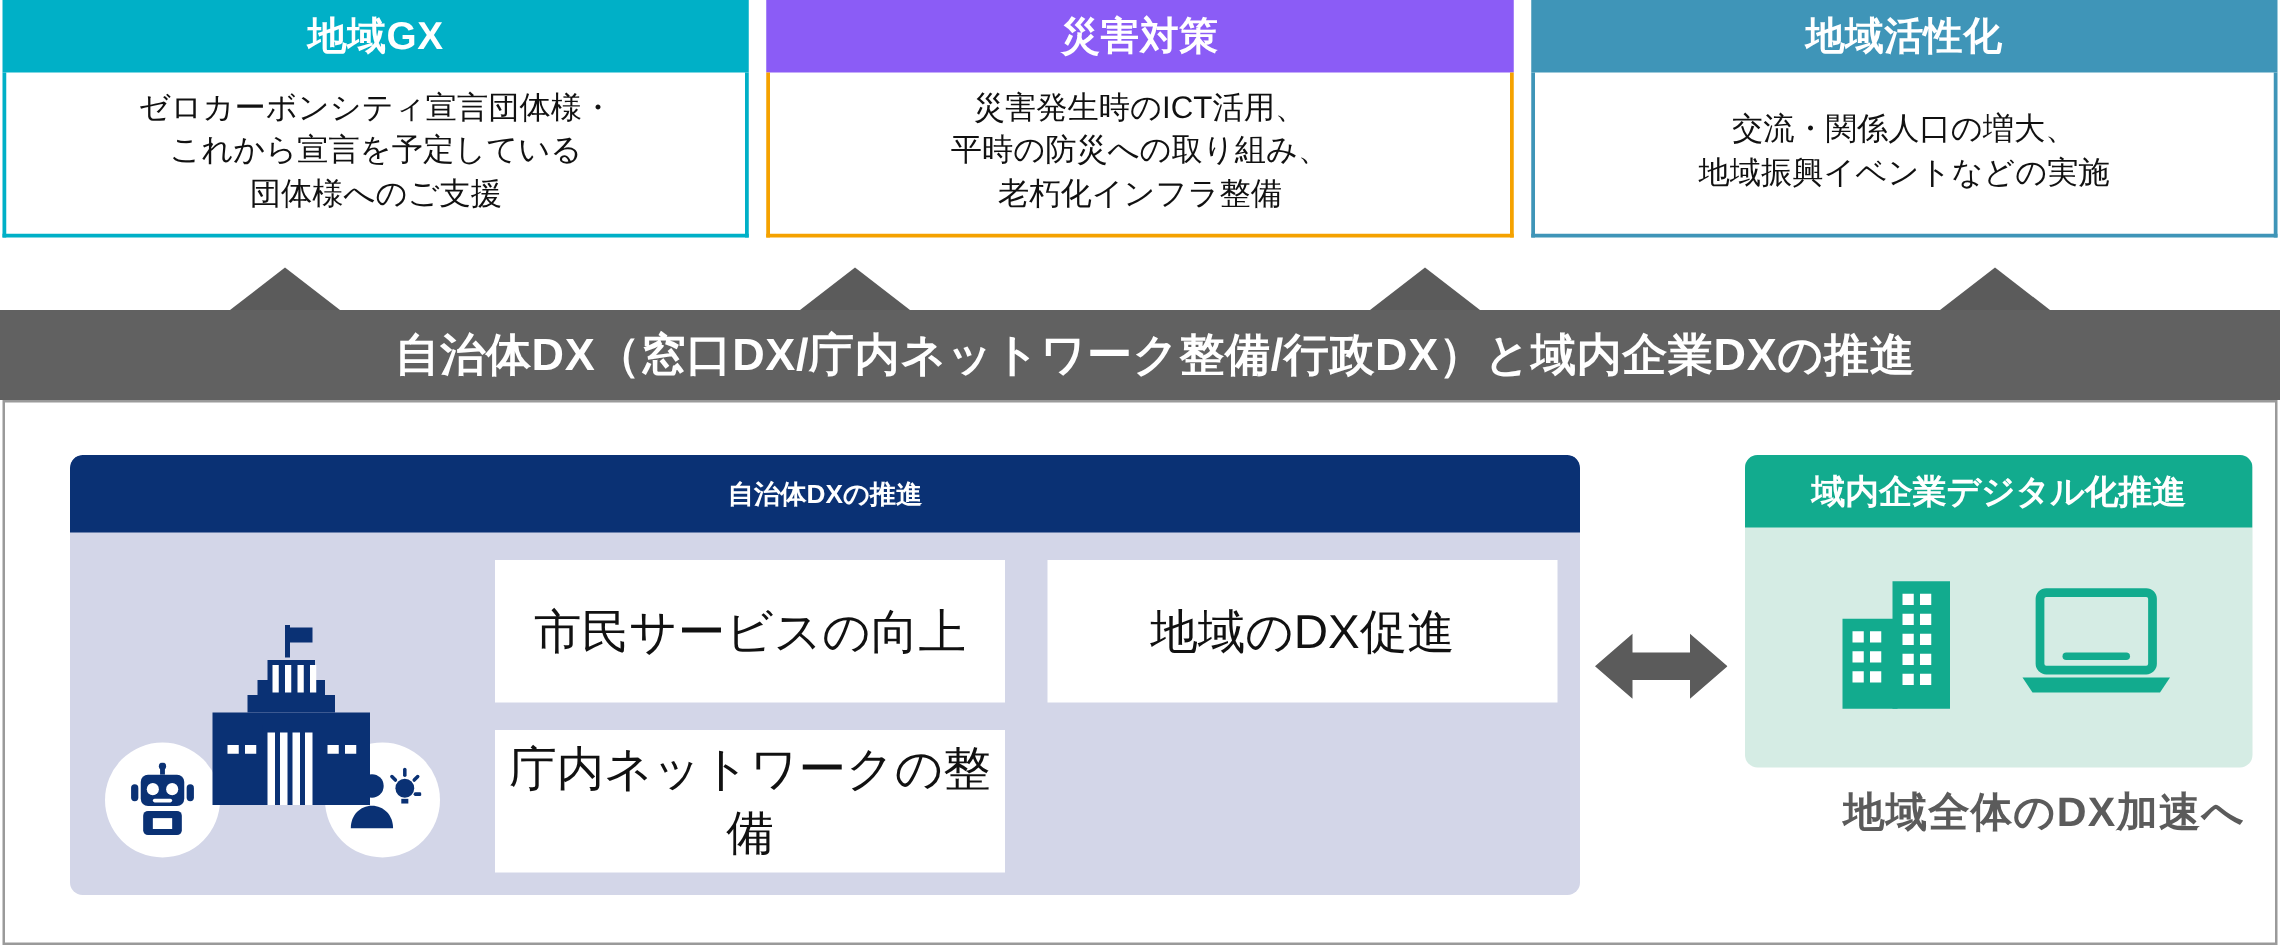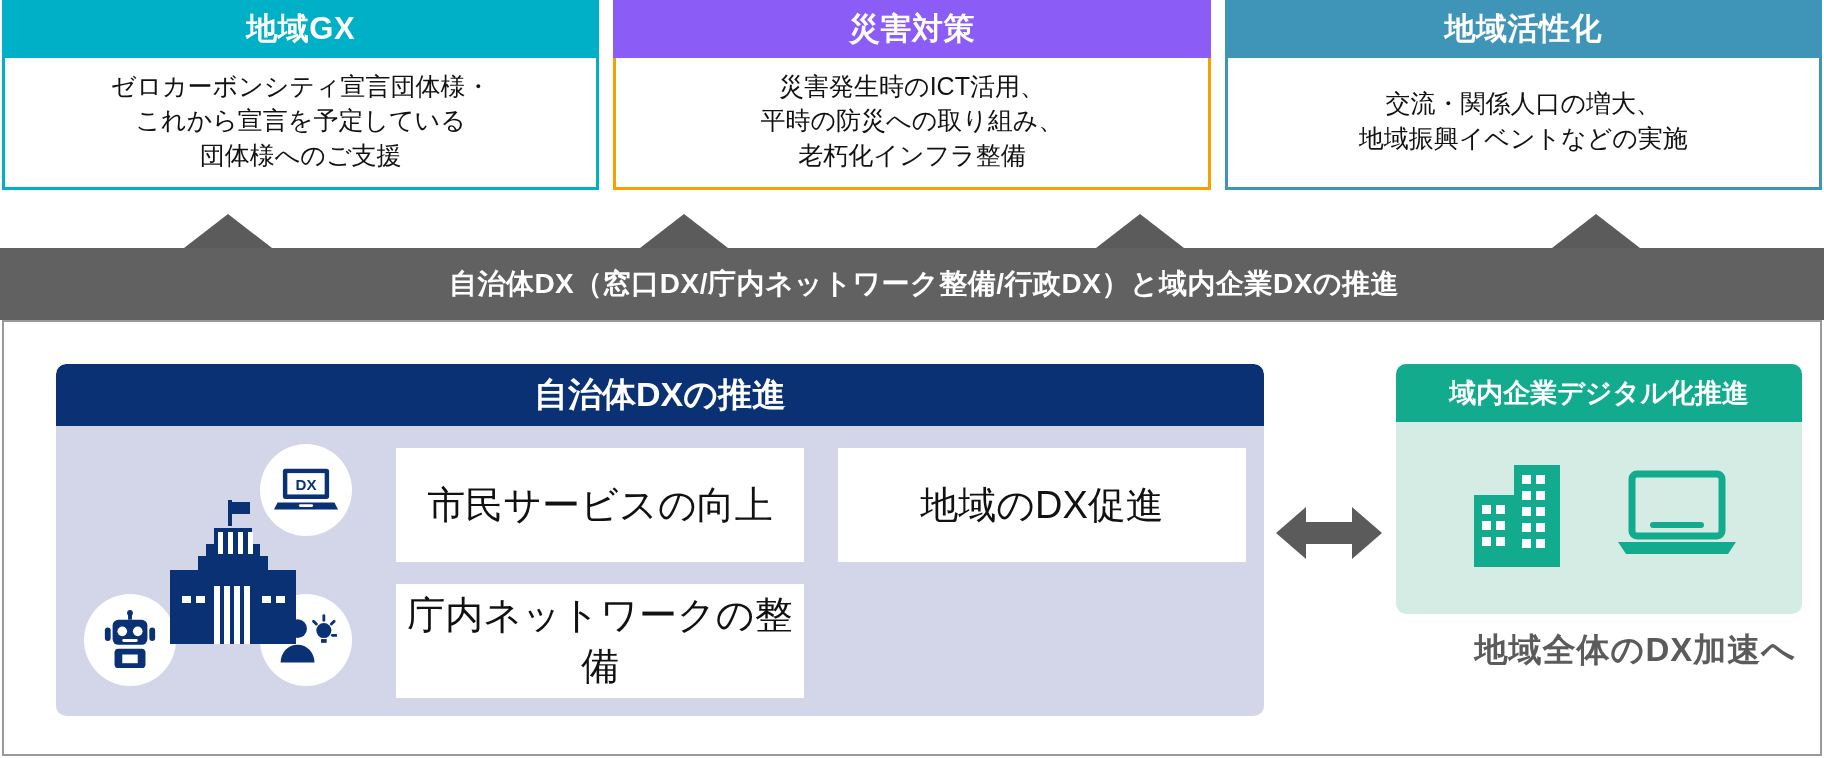--- a/index.html
+++ b/index.html
@@ -39,41 +39,41 @@
     width:0;height:0;
     border-left:44px solid transparent;border-right:44px solid transparent;
     border-bottom:34px solid #5b5b5b;
   }
 
   
   .banner{
     position:absolute;left:0;top:248px;width:1824px;height:72px;
     background:#616161;color:#ffffff;
     display:flex;align-items:center;justify-content:center;
-    font-size:28px;font-weight:700;letter-spacing:.5px;box-sizing:border-box;padding-left:24px;
+    font-size:36px;font-weight:700;letter-spacing:.5px;box-sizing:border-box;padding-left:24px;
   }
 
   
   .frame{
     position:absolute;left:2px;top:320px;width:1820px;height:436px;
     border:2px solid #9a9a9a;box-sizing:border-box;background:#ffffff;
   }
 
   .inner{position:absolute;left:0;top:0;width:100%;height:100%;}
 
   
   .gov-panel{
     position:absolute;left:52px;top:42px;width:1208px;height:352px;
     background:#d3d6e8;border-radius:10px;box-sizing:border-box;
     overflow:hidden;
   }
   .gov-head{
     height:62px;background:#0a3174;color:#ffffff;
     display:flex;align-items:center;justify-content:center;
-    font-size:34px;font-weight:700;border-radius:10px 10px 0 0;
+    font-size:21px;font-weight:700;border-radius:10px 10px 0 0;
   }
   .gov-body{position:relative;height:290px;}
 
   .icon-cluster{position:absolute;left:10px;top:0;width:330px;height:290px;}
   .ic{
     position:absolute;width:92px;height:92px;border-radius:50%;
     background:#ffffff;display:flex;align-items:center;justify-content:center;
   }
   .ic svg{display:block;}
   .ic-ai{left:18px;top:18px;}
@@ -165,29 +165,20 @@
   <div class="frame">
     <div class="inner">
 
       <div class="gov-panel" style="background: rgb(211, 214, 232);">
         <div class="gov-head" style="background: rgb(10, 49, 116);">自治体DXの推進</div>
         <div class="gov-body">
 
           <div class="icon-cluster">
 
 
-            <div class="ic ic-dx">
-              <svg width="64" height="54" viewBox="0 0 72 56" aria-hidden="true">
-                <rect x="10" y="4" width="52" height="34" rx="3" fill="#0a3174"></rect>
-                <rect x="15" y="9" width="42" height="24" fill="#ffffff"></rect>
-                <text x="36" y="28" font-family="Liberation Sans, sans-serif" font-size="17" font-weight="bold" fill="#0a3174" text-anchor="middle">DX</text>
-                <path fill="#0a3174" d="M4 42h64l4 8H0z"></path>
-                <rect x="28" y="44" width="16" height="3" rx="1.5" fill="#ffffff"></rect>
-              </svg>
-            </div>
 
             <div class="ic ic-robot">
               <svg width="58" height="60" viewBox="0 0 60 62" aria-hidden="true">
                 <rect x="28" y="2" width="4" height="8" fill="#0a3174"></rect>
                 <circle cx="30" cy="3" r="3" fill="#0a3174"></circle>
                 <rect x="12" y="10" width="36" height="26" rx="6" fill="#0a3174"></rect>
                 <circle cx="22" cy="22" r="5" fill="#ffffff"></circle>
                 <circle cx="38" cy="22" r="5" fill="#ffffff"></circle>
                 <rect x="22" y="30" width="16" height="3" rx="1.5" fill="#ffffff"></rect>
                 <rect x="4" y="18" width="6" height="14" rx="3" fill="#0a3174"></rect>

